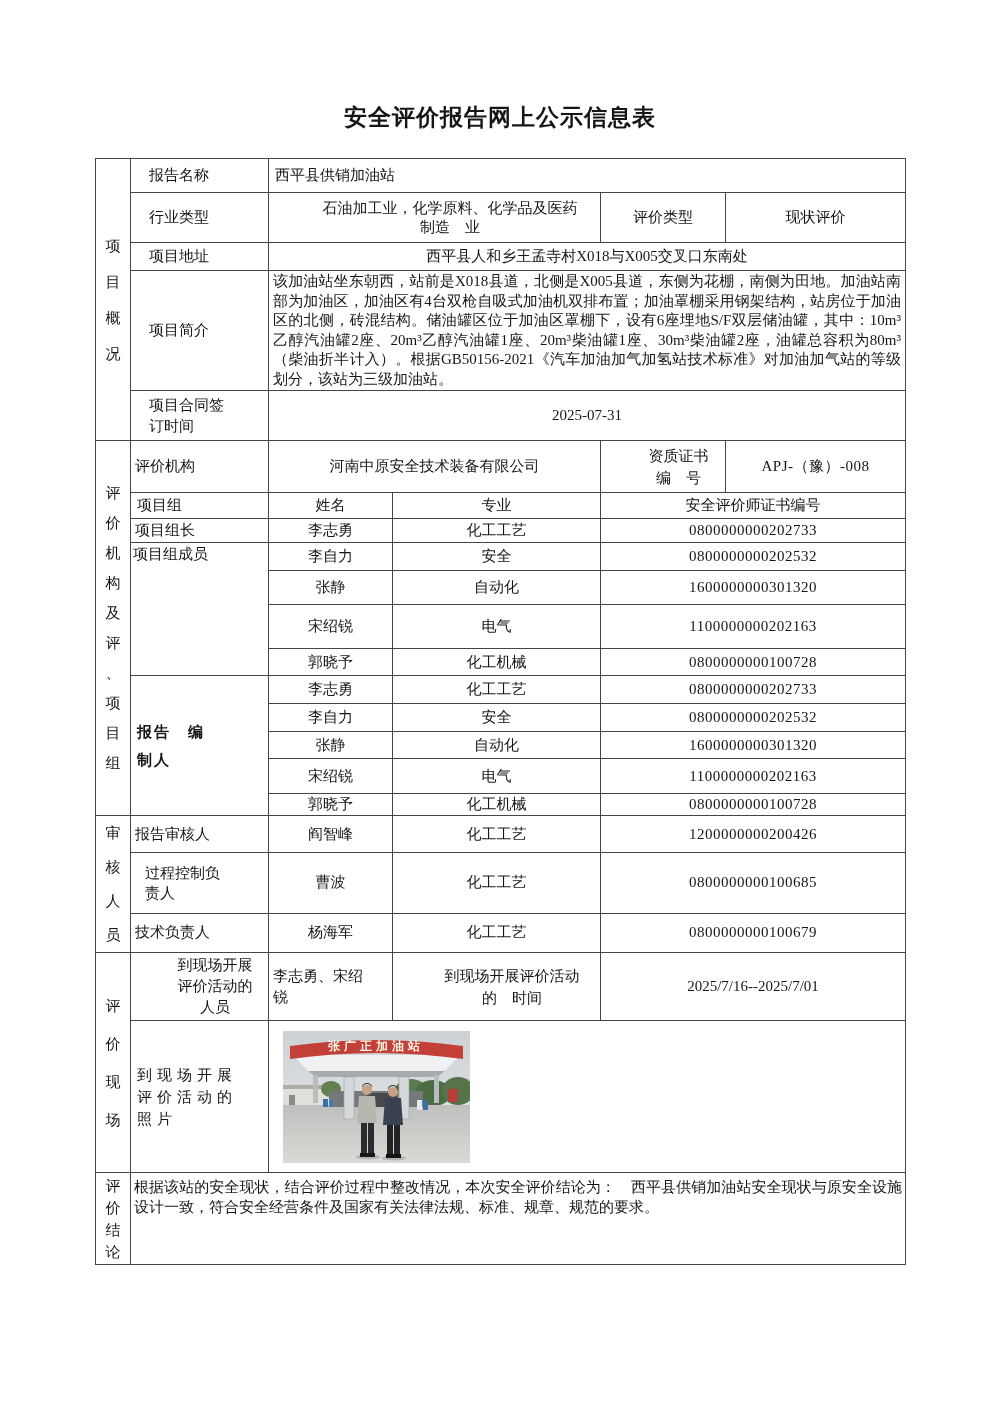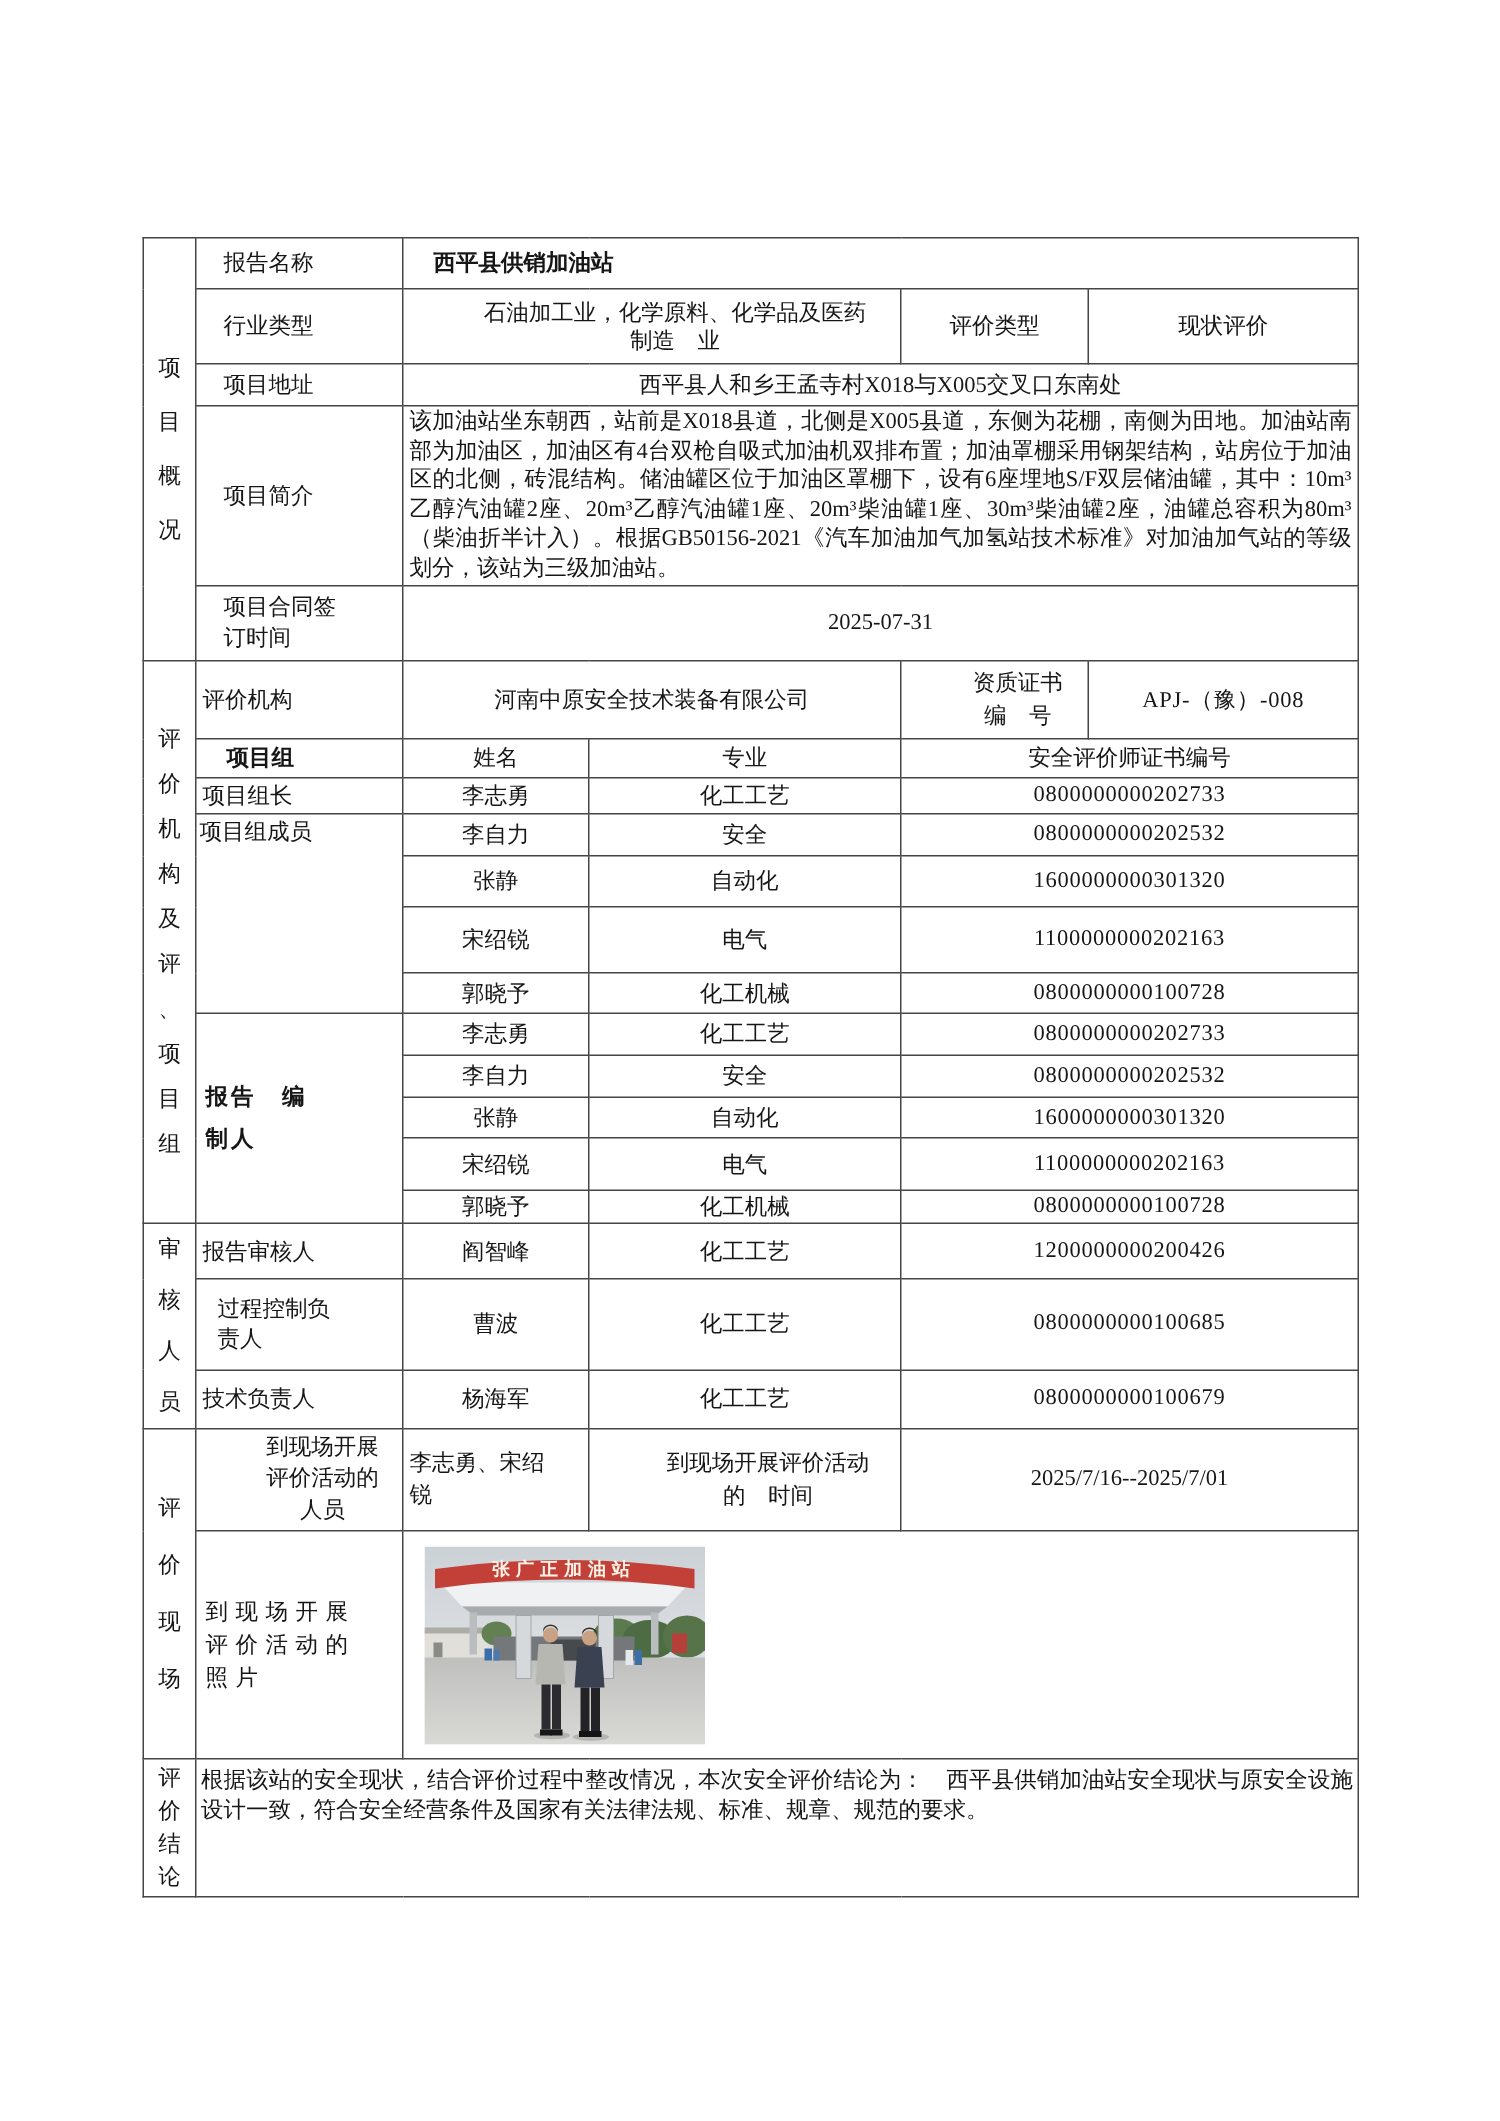--- a/index.html
+++ b/index.html
@@ -7,21 +7,21 @@
         font-family:"Liberation Serif","DejaVu Serif",serif;color:#161616;}
   .title{position:absolute;top:102px;left:0;right:0;text-align:center;
          font-size:23px;font-weight:bold;letter-spacing:1px;
          font-family:"Liberation Sans","DejaVu Sans",sans-serif;}
   table.main{position:absolute;left:95px;top:158px;width:810px;
              border-collapse:collapse;table-layout:fixed;}
   td{border:1px solid #454545;font-size:15px;vertical-align:middle;padding:0;overflow:hidden;}
   .pre{white-space:pre-line;padding-left:31px;}
   .c{text-align:center;}
   .l18{padding-left:18px;margin-top:44px;}
-  .l6{padding-left:20px;font-weight:bold;}
+  .l6{padding-left:6px;}
   .l4{padding-left:4px;}
   .top{vertical-align:top;padding-top:2px;}
   .vlabel{text-align:center;white-space:pre-line;}
   .vl36{line-height:36px;}
   .vl30{line-height:30px;}
   .vl34{line-height:34px;}
   .vl38{line-height:38px;}
   .vl22{line-height:22px;}
   .just{text-align:justify;line-height:19.5px;padding:1px 4px 1px 4px;}
   .conc{vertical-align:top;text-align:justify;line-height:20px;padding:4px 3px 0 3px;}
@@ -35,20 +35,21 @@
   .h22{height:22px}.h24{height:24px}.h26{height:26px}.h27{height:27px}.h28{height:28px}
   .h34{height:34px}.h35{height:35px}.h36{height:36px}.h38{height:38px}.h44{height:44px}
   .h50{height:50px}.h52{height:52px}.h58{height:58px}.h68{height:68px}.h92{height:92px}
   .h118{height:118px}.h152{height:152px}
   .photo-wrap{margin:8px 0 0 14px;width:187px;height:132px;display:block;}
 </style>
 </head>
 <body>
 
 <div class="page">
+  <div class="title">安全评价报告网上公示信息表</div>
 
   <table class="main">
     <colgroup>
       <col style="width:35px">
         <col style="width:138px">
         <col style="width:124px">
       <col style="width:208px">
         <col style="width:125px">
         <col style="width:180px">
     </colgroup>

